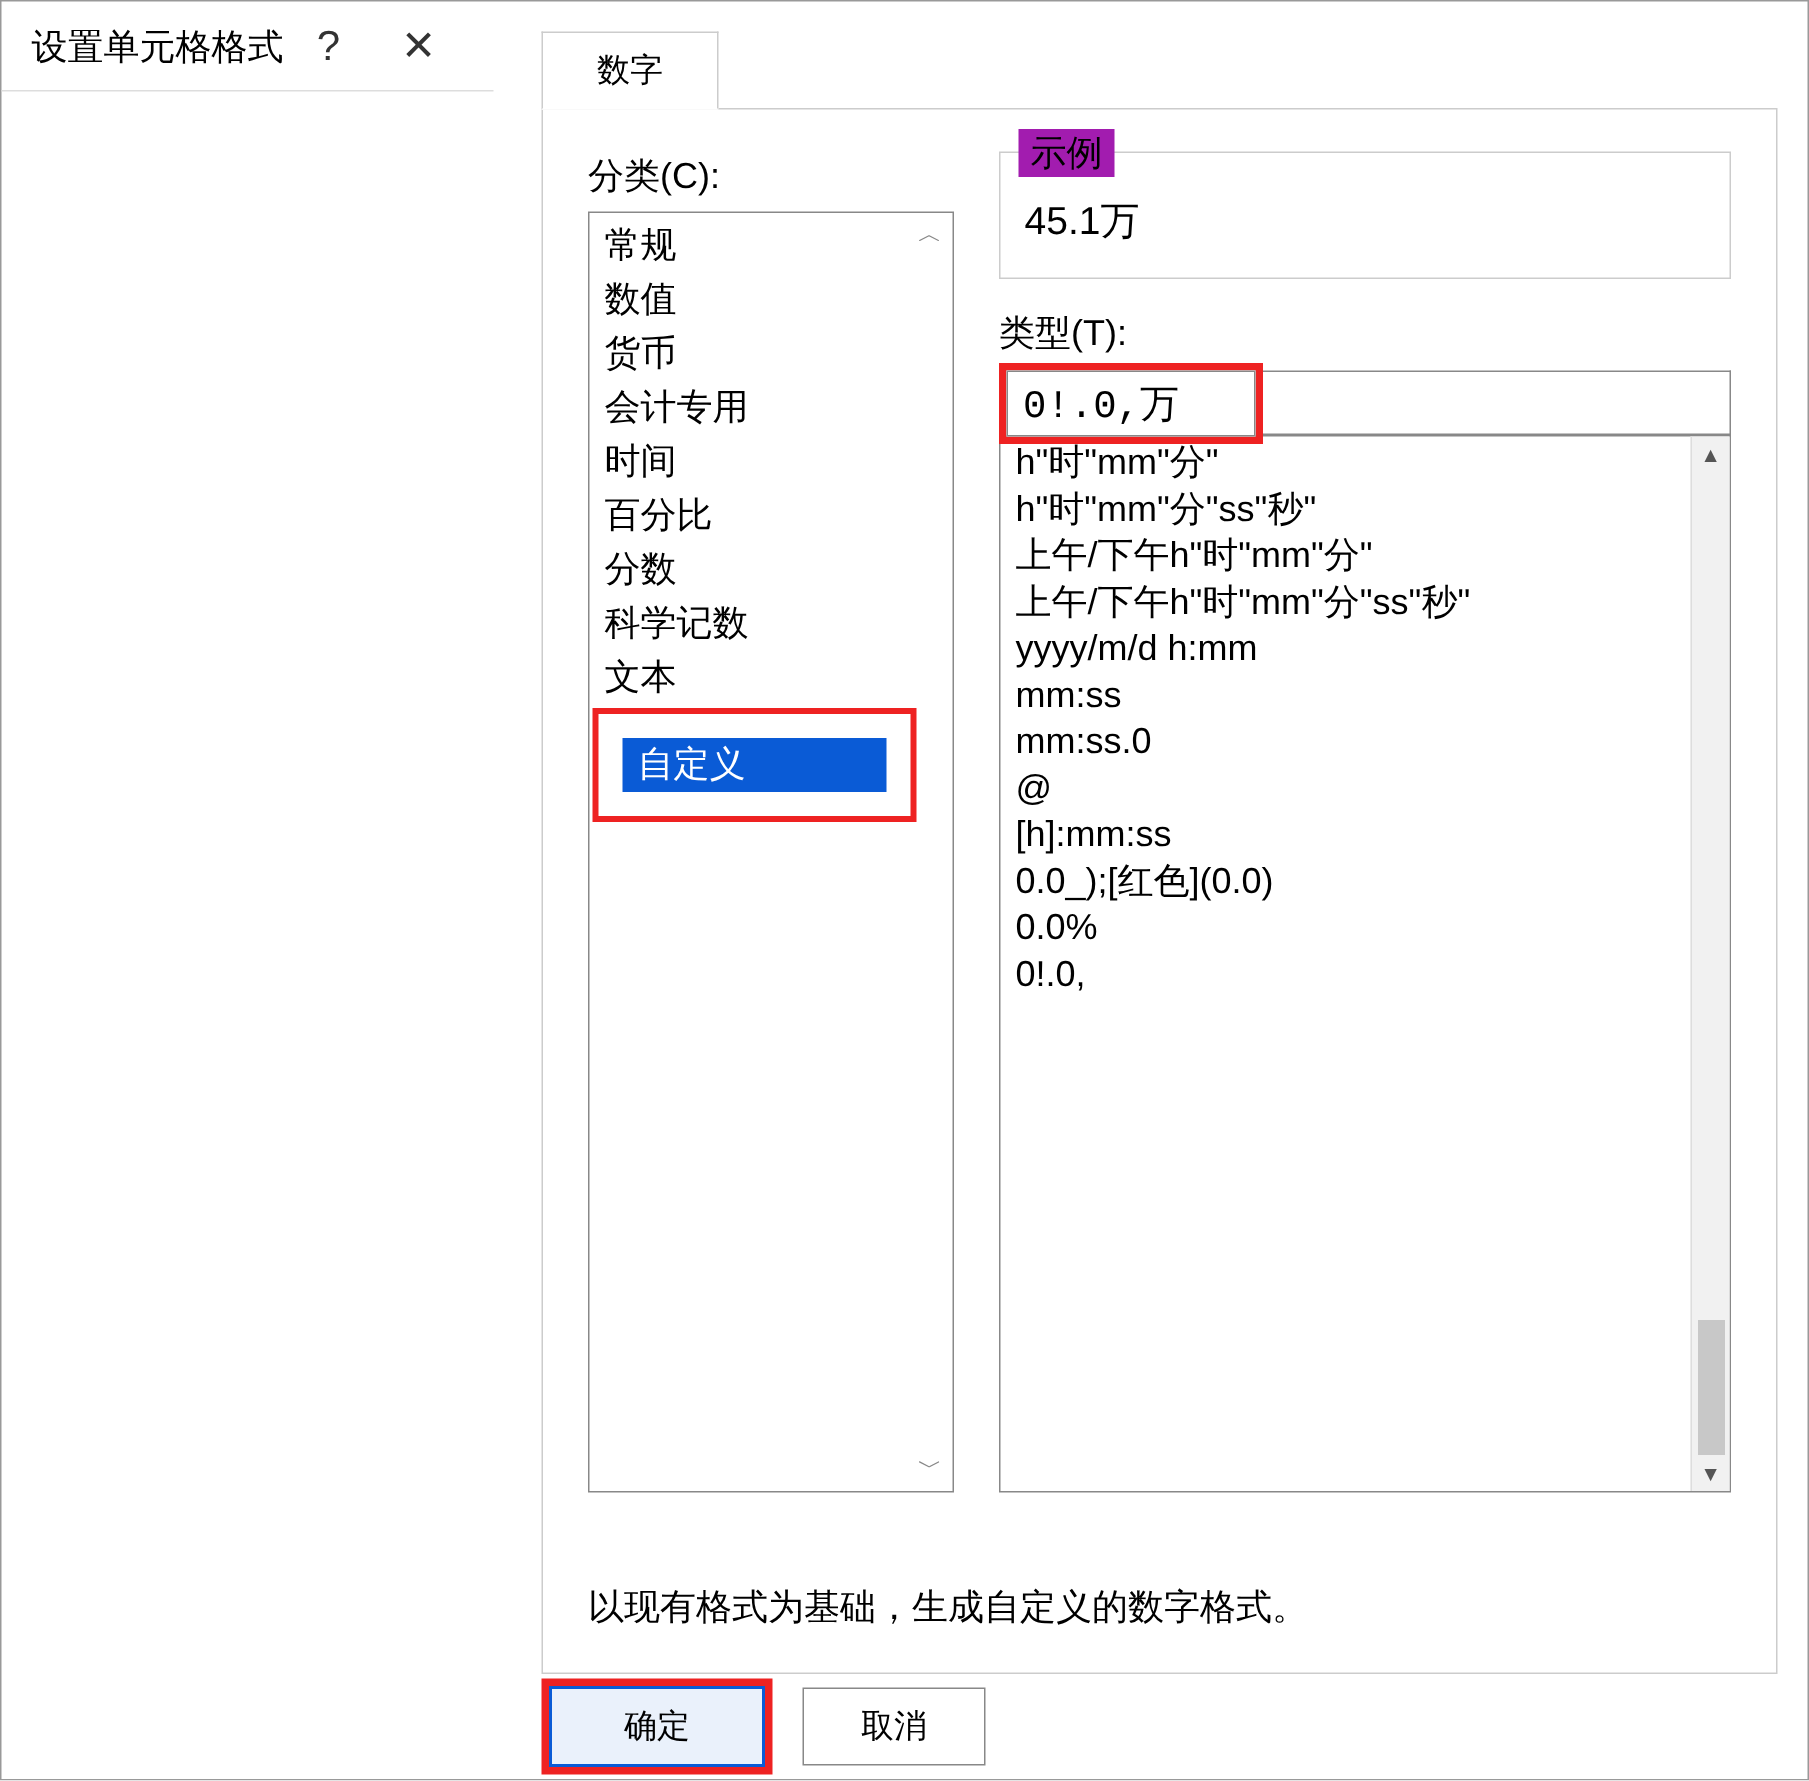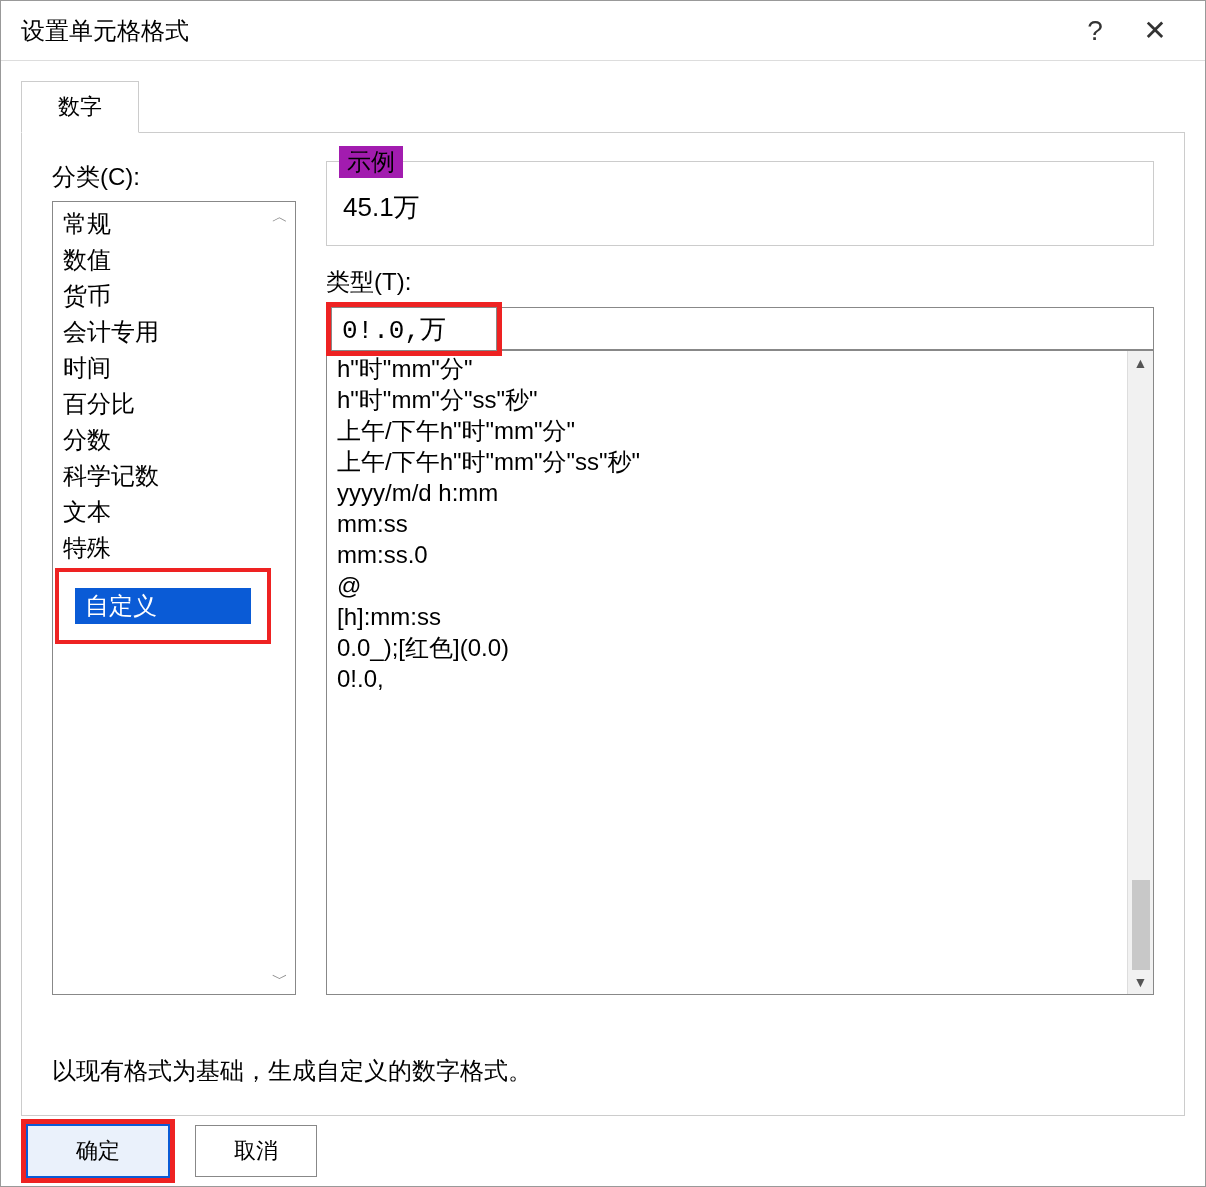--- a/index.html
+++ b/index.html
@@ -8,21 +8,22 @@
       background: #fff;
       width: 1206px;
       height: 1187px;
       overflow: hidden;
     }
     .window {
       width: 100%;
       height: 100%;
       border: 1px solid #999;
       display: flex;
-      flex-direction: column;
+      flex-direction: row;
+      gap: 12px;
     }
     .titlebar {
       height: 60px;
       display: flex;
       align-items: center;
       padding: 0 20px;
       font-size: 24px;
       border-bottom: 1px solid #ddd;
     }
     .titlebar-title { flex: 1; }
@@ -235,21 +236,20 @@
             <span class="scroll-hint-up">︿</span>
             <div class="cat-item">常规</div>
             <div class="cat-item">数值</div>
             <div class="cat-item">货币</div>
             <div class="cat-item">会计专用</div>
             <div class="cat-item">时间</div>
             <div class="cat-item">百分比</div>
             <div class="cat-item">分数</div>
             <div class="cat-item">科学记数</div>
             <div class="cat-item">文本</div>
-            <div class="cat-item">特殊</div>
             <div class="highlight-box">
               <div class="cat-item selected">自定义</div>
             </div>
             <span class="scroll-hint-down">﹀</span>
           </div>
         </div>
 
         <div class="col-right">
           <div class="sample-box">
             <div class="sample-legend">示例</div>
@@ -269,20 +269,21 @@
               <div class="fmt-item">h"时"mm"分"</div>
               <div class="fmt-item">h"时"mm"分"ss"秒"</div>
               <div class="fmt-item">上午/下午h"时"mm"分"</div>
               <div class="fmt-item">上午/下午h"时"mm"分"ss"秒"</div>
               <div class="fmt-item">yyyy/m/d h:mm</div>
               <div class="fmt-item">mm:ss</div>
               <div class="fmt-item">mm:ss.0</div>
               <div class="fmt-item">@</div>
               <div class="fmt-item">[h]:mm:ss</div>
               <div class="fmt-item">0.0_);[红色](0.0)</div>
+              <div class="fmt-item">0.0%</div>
               <div class="fmt-item">0!.0,</div>
             </div>
             <div class="vscroll">
               <div class="arrow">▲</div>
               <div class="thumb"></div>
               <div class="arrow">▼</div>
             </div>
           </div>
         </div>
       </div>

